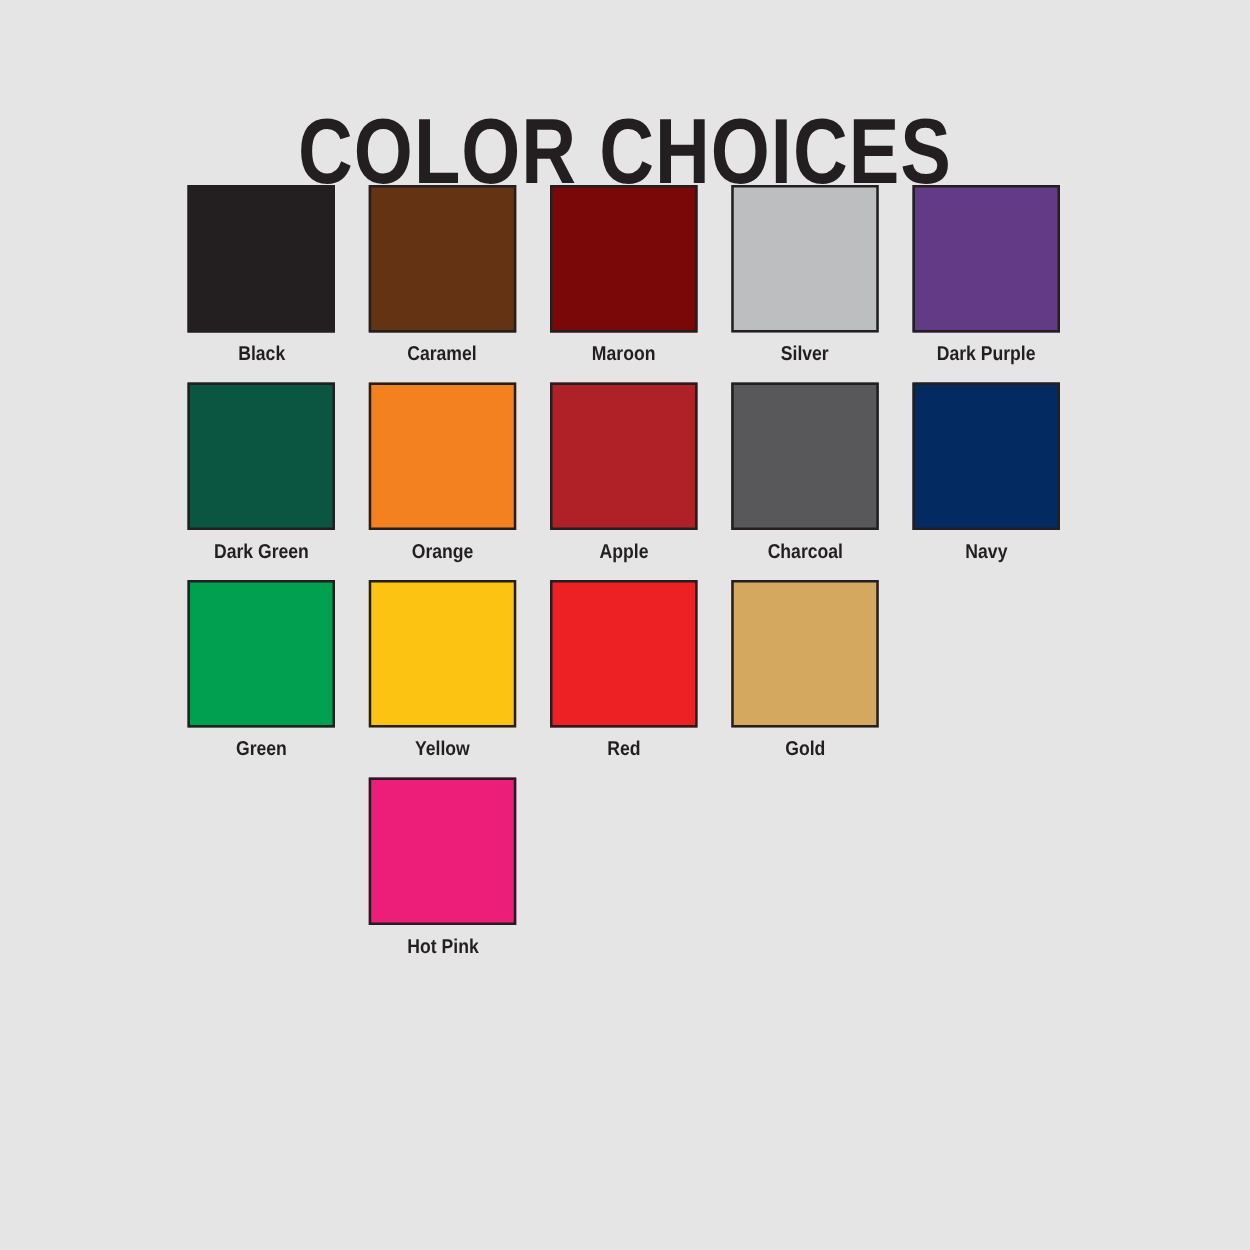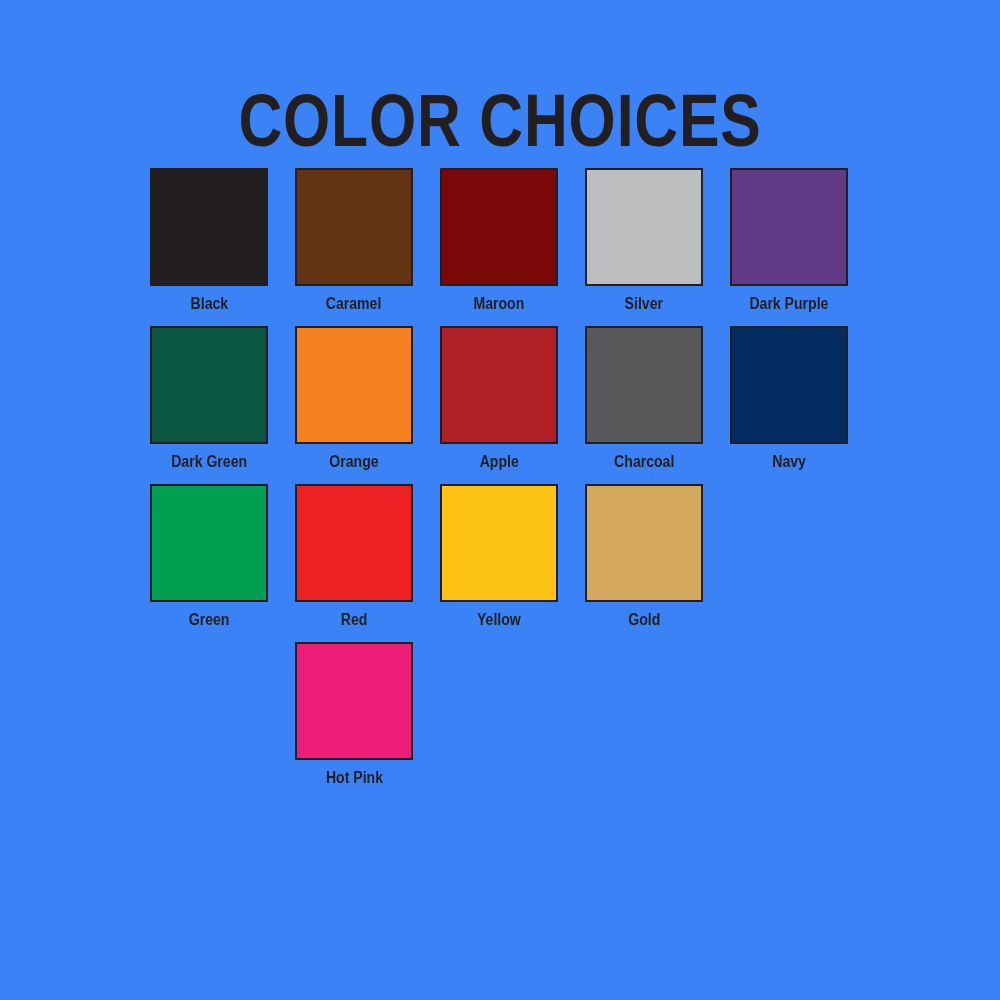--- a/index.html
+++ b/index.html
@@ -11,21 +11,21 @@
     width: 1000px;
     height: 1000px;
     background: #ffffff;
     font-family: "Liberation Sans", "DejaVu Sans", sans-serif;
     overflow: hidden;
   }
   .page {
     position: relative;
     width: 1000px;
     height: 1000px;
-    background: #3b82f6;
+    background: #e5e5e5;
     box-sizing: border-box;
   }
   .page-title {
     position: absolute;
     top: 32px;
     left: 0;
     width: 1000px;
     text-align: center;
     font-family: "Liberation Sans Narrow", "Liberation Sans", "DejaVu Sans Condensed", sans-serif;
     font-size: 74px;
@@ -40,21 +40,20 @@
   .swatch-grid {
     position: absolute;
     top: 148px;
     left: 150px;
     width: 700px;
     display: grid;
     grid-template-columns: repeat(5, 118px);
     grid-auto-rows: auto;
     column-gap: 27px;
     row-gap: 12px;
-    margin-top: 20px;
   }
   .swatch-cell {
     width: 118px;
     display: flex;
     flex-direction: column;
     align-items: center;
   }
   .swatch-cell.is-empty {
     visibility: hidden;
   }
@@ -124,26 +123,26 @@
       </div>
       <div class="swatch-cell">
         <div class="swatch-chip" style="background-color: rgb(3, 43, 98);"></div>
         <div class="swatch-label">Navy</div>
       </div>
       <div class="swatch-cell">
         <div class="swatch-chip" style="background-color: rgb(0, 160, 81);"></div>
         <div class="swatch-label">Green</div>
       </div>
       <div class="swatch-cell">
+        <div class="swatch-chip" style="background-color: rgb(253, 195, 19);"></div>
+        <div class="swatch-label">Yellow</div>
+      </div>
+      <div class="swatch-cell">
         <div class="swatch-chip" style="background-color: rgb(237, 32, 36);"></div>
         <div class="swatch-label">Red</div>
-      </div>
-      <div class="swatch-cell">
-        <div class="swatch-chip" style="background-color: rgb(253, 195, 19);"></div>
-        <div class="swatch-label">Yellow</div>
       </div>
       <div class="swatch-cell">
         <div class="swatch-chip" style="background-color: rgb(212, 169, 95);"></div>
         <div class="swatch-label">Gold</div>
       </div>
       <div class="swatch-cell is-empty">
         <div class="swatch-chip"></div>
         <div class="swatch-label"></div>
       </div>
       <div class="swatch-cell is-empty">

